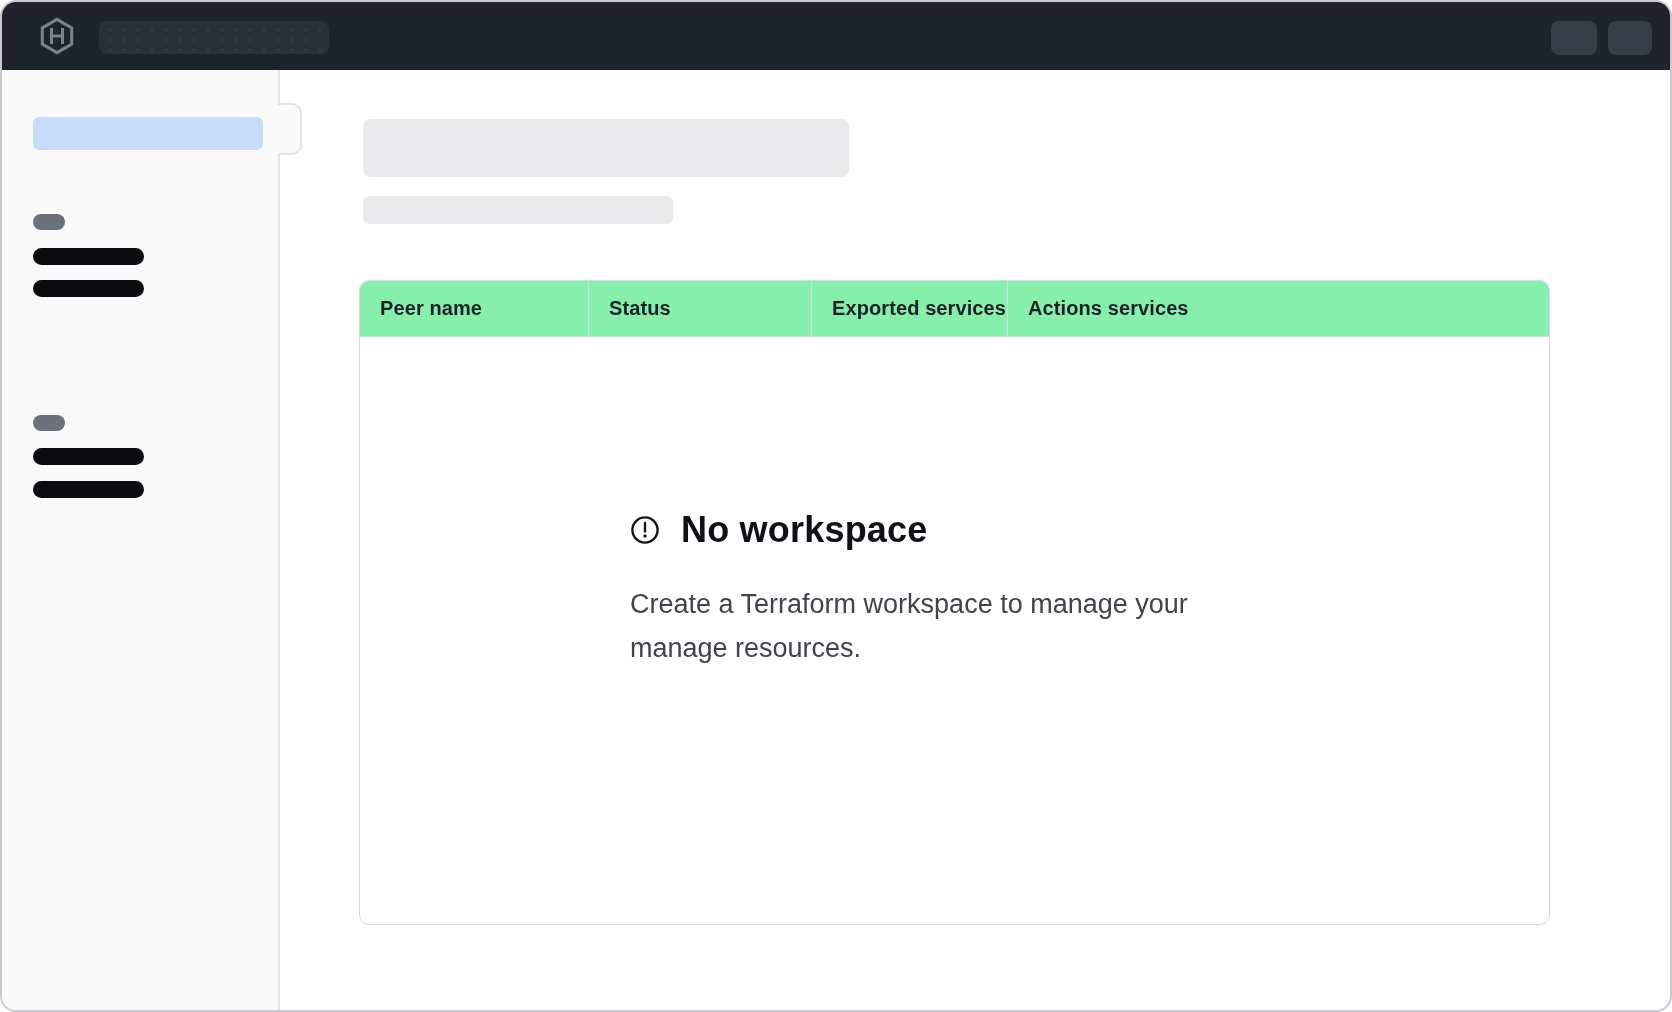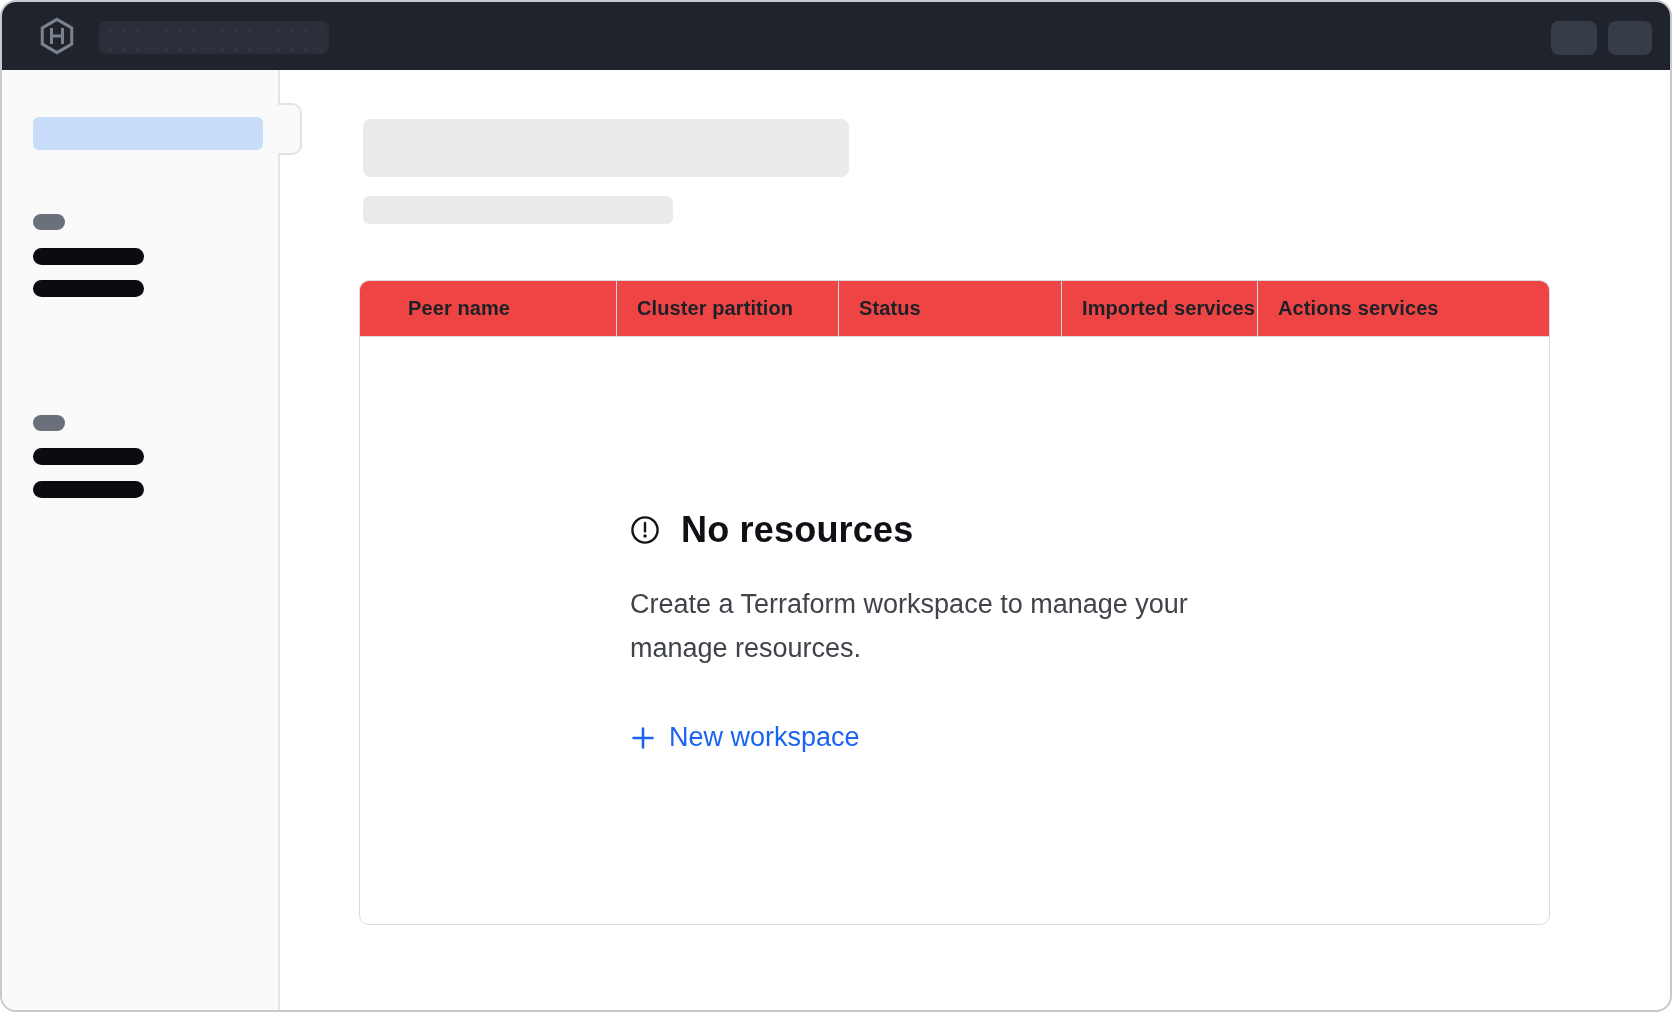--- a/index.html
+++ b/index.html
@@ -77,25 +77,24 @@
   .peers-table {
     position: absolute; left: 357px; top: 278px;
     width: 1191px; height: 645px;
     background: #ffffff;
     border: 1.5px solid #d7d9dc;
     border-radius: 10px;
   }
   .table-header {
     display: flex;
     height: 56px;
-    background: #ef4444;
+    background: #86efac;
     border-bottom: 1.5px solid #d7d9dc;
     border-radius: 9px 9px 0 0;
     overflow: hidden;
-    padding-left: 28px;
   }
   .th {
     display: flex; align-items: center;
     padding-left: 20px;
     font-size: 20px; font-weight: 700; color: #1d2026;
     letter-spacing: 0.1px;
     flex-shrink: 0;
   }
   .th + .th { border-left: 1.5px solid #d9dadd; }
   .th.c1 { width: 228px; }
@@ -155,38 +154,31 @@
     <div class="skel-bar bar-2b"></div>
   </div>
   <div class="sidebar-notch"></div>
 
   <div class="content-ph big"></div>
   <div class="content-ph small"></div>
 
   <div class="peers-table">
     <div class="table-header">
       <div class="th c1">Peer name</div>
-      <div class="th c2">Cluster partition</div>
       <div class="th c3">Status</div>
-      <div class="th c4">Imported services</div>
+      <div class="th c4">Exported services</div>
       <div class="th c5">Actions services</div>
     </div>
   </div>
 
   <div class="empty-state">
     <div class="es-title">
       <svg width="30" height="30" viewBox="0 0 30 30" fill="none">
         <circle cx="15" cy="15" r="12.6" stroke="#131519" stroke-width="2.4"></circle>
         <path d="M15 8 V16.4" stroke="#131519" stroke-width="2.4" stroke-linecap="round"></path>
         <circle cx="15" cy="21" r="1.7" fill="#131519"></circle>
       </svg>
-      <span>No resources</span>
+      <span>No workspace</span>
     </div>
     <div class="es-desc">Create a Terraform workspace to manage your manage resources.</div>
-    <a class="es-cta">
-      <svg width="26" height="26" viewBox="0 0 26 26" fill="none">
-        <path d="M13 3.5 V22.5 M3.5 13 H22.5" stroke="#1b64f2" stroke-width="2.6" stroke-linecap="round"></path>
-      </svg>
-      <span class="es-cta-label">New workspace</span>
-    </a>
   </div>
 
 </div>
 
 </body></html>

